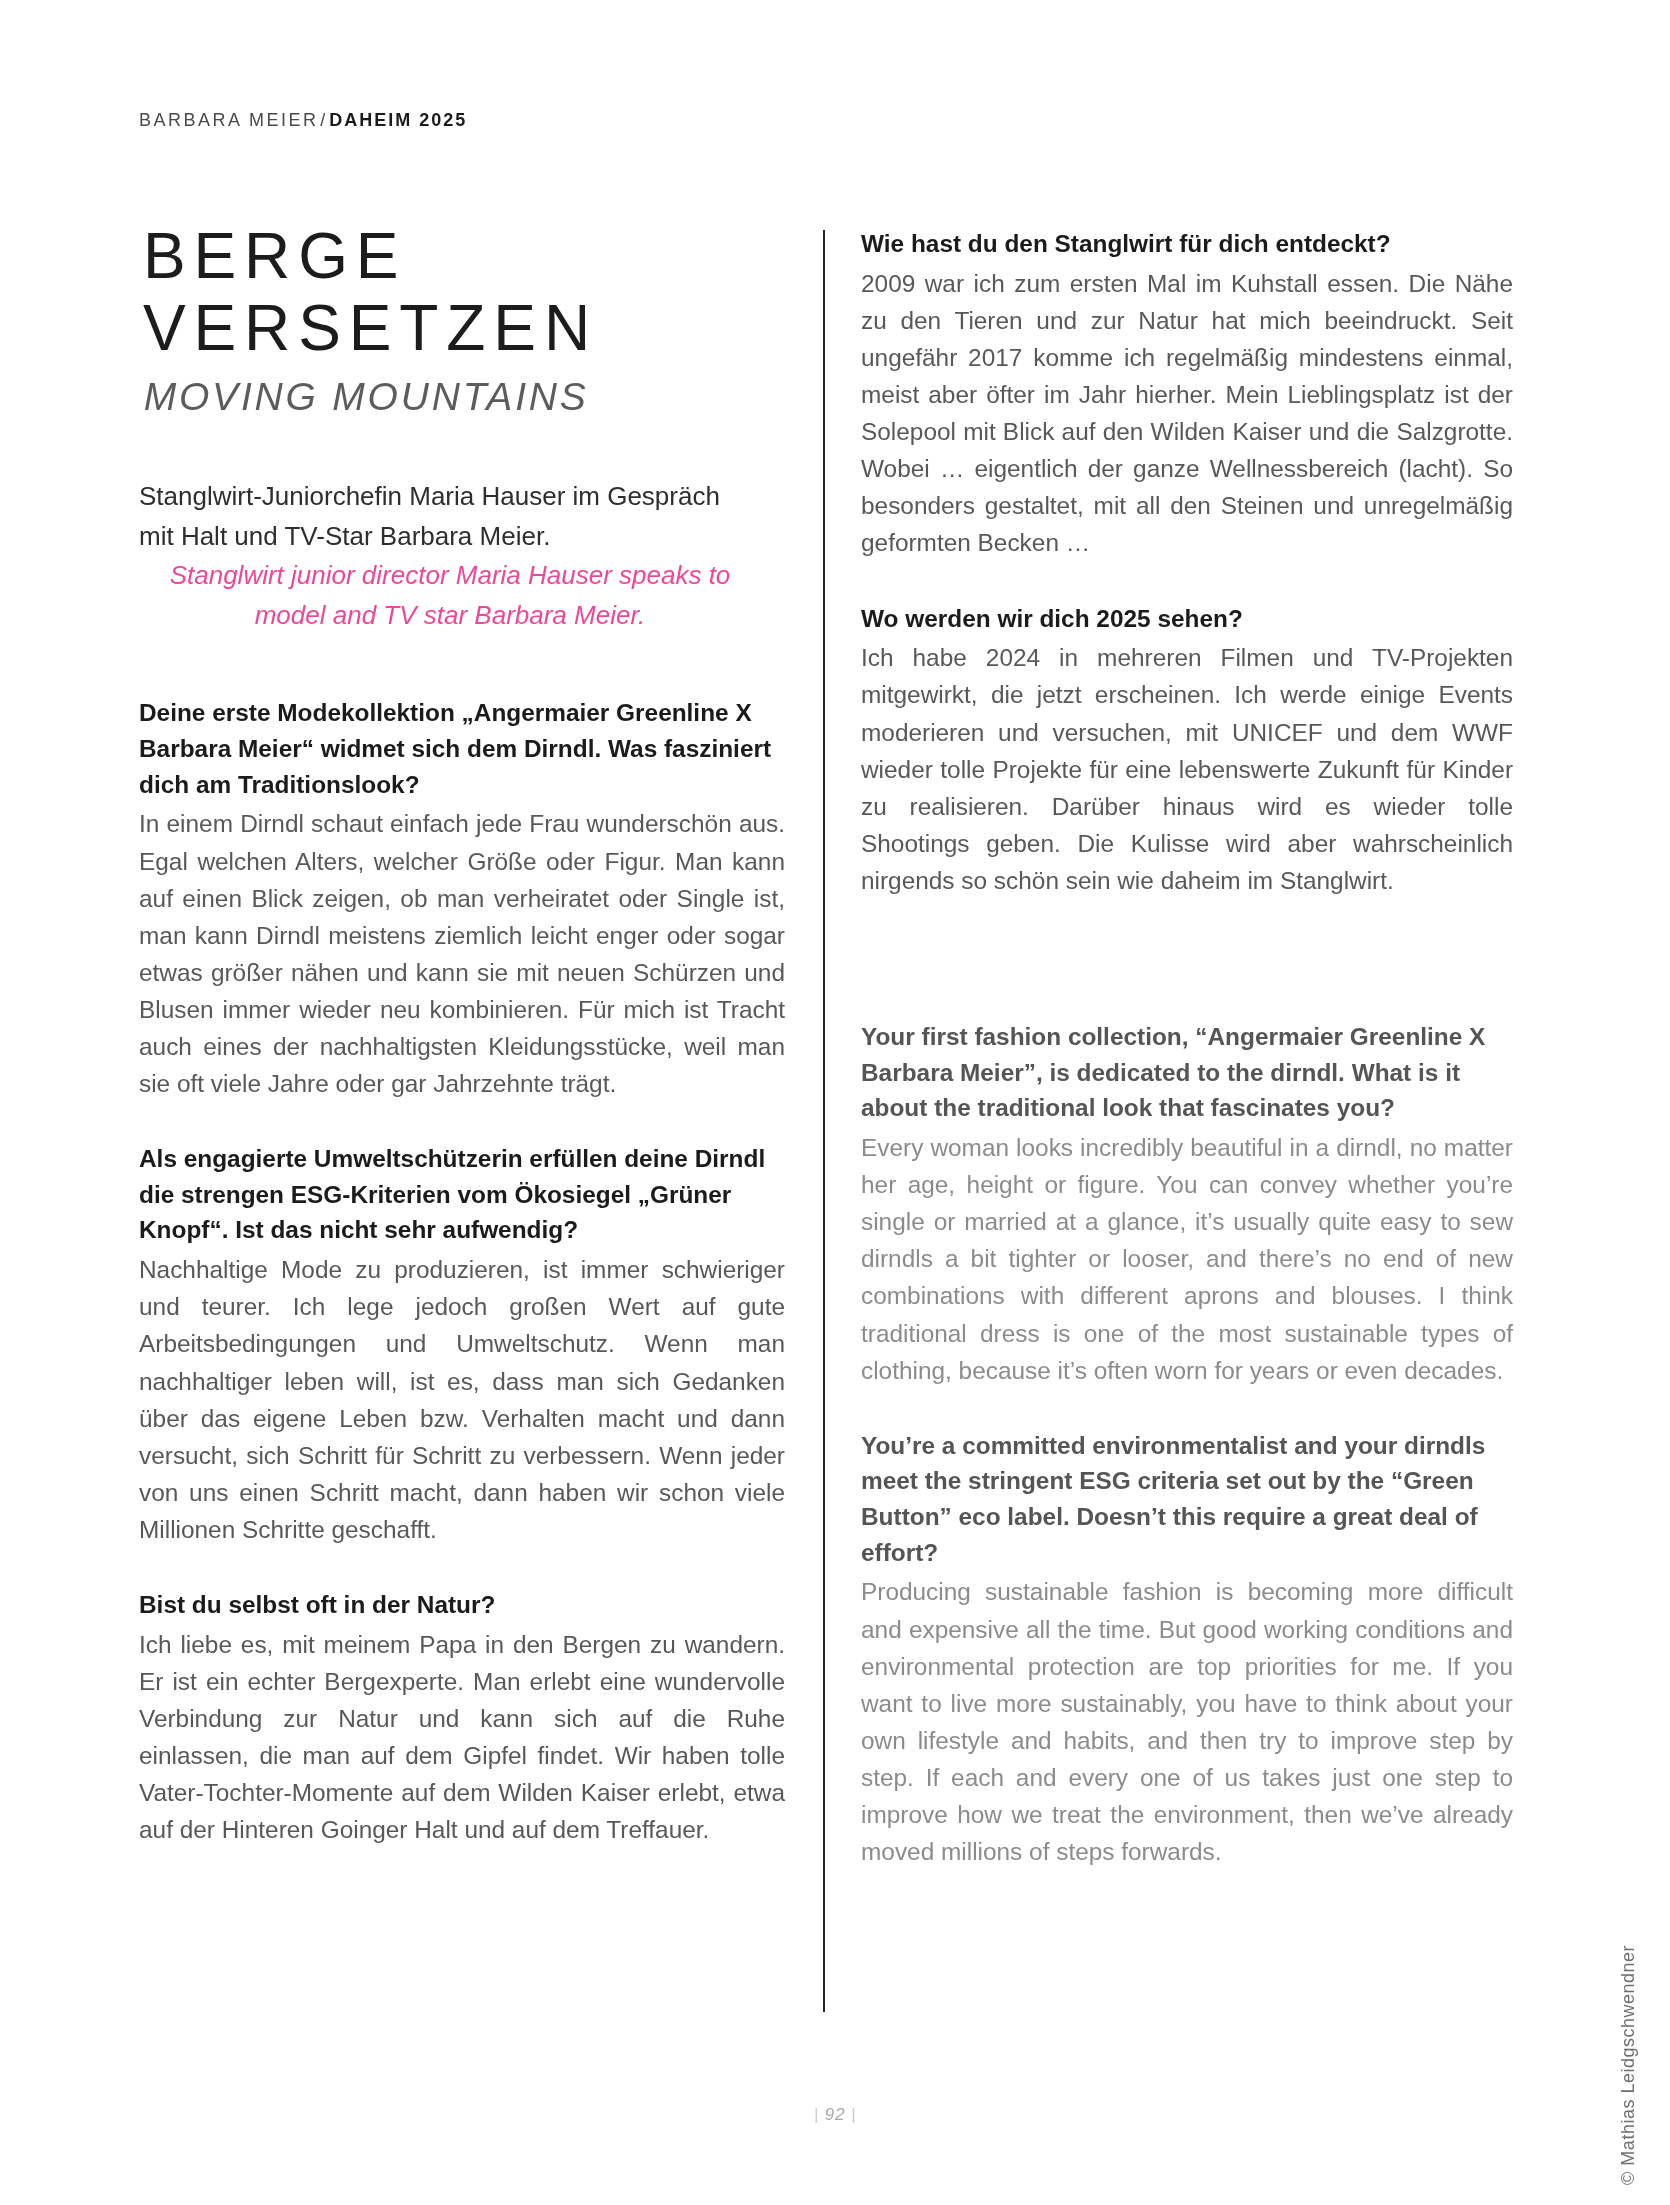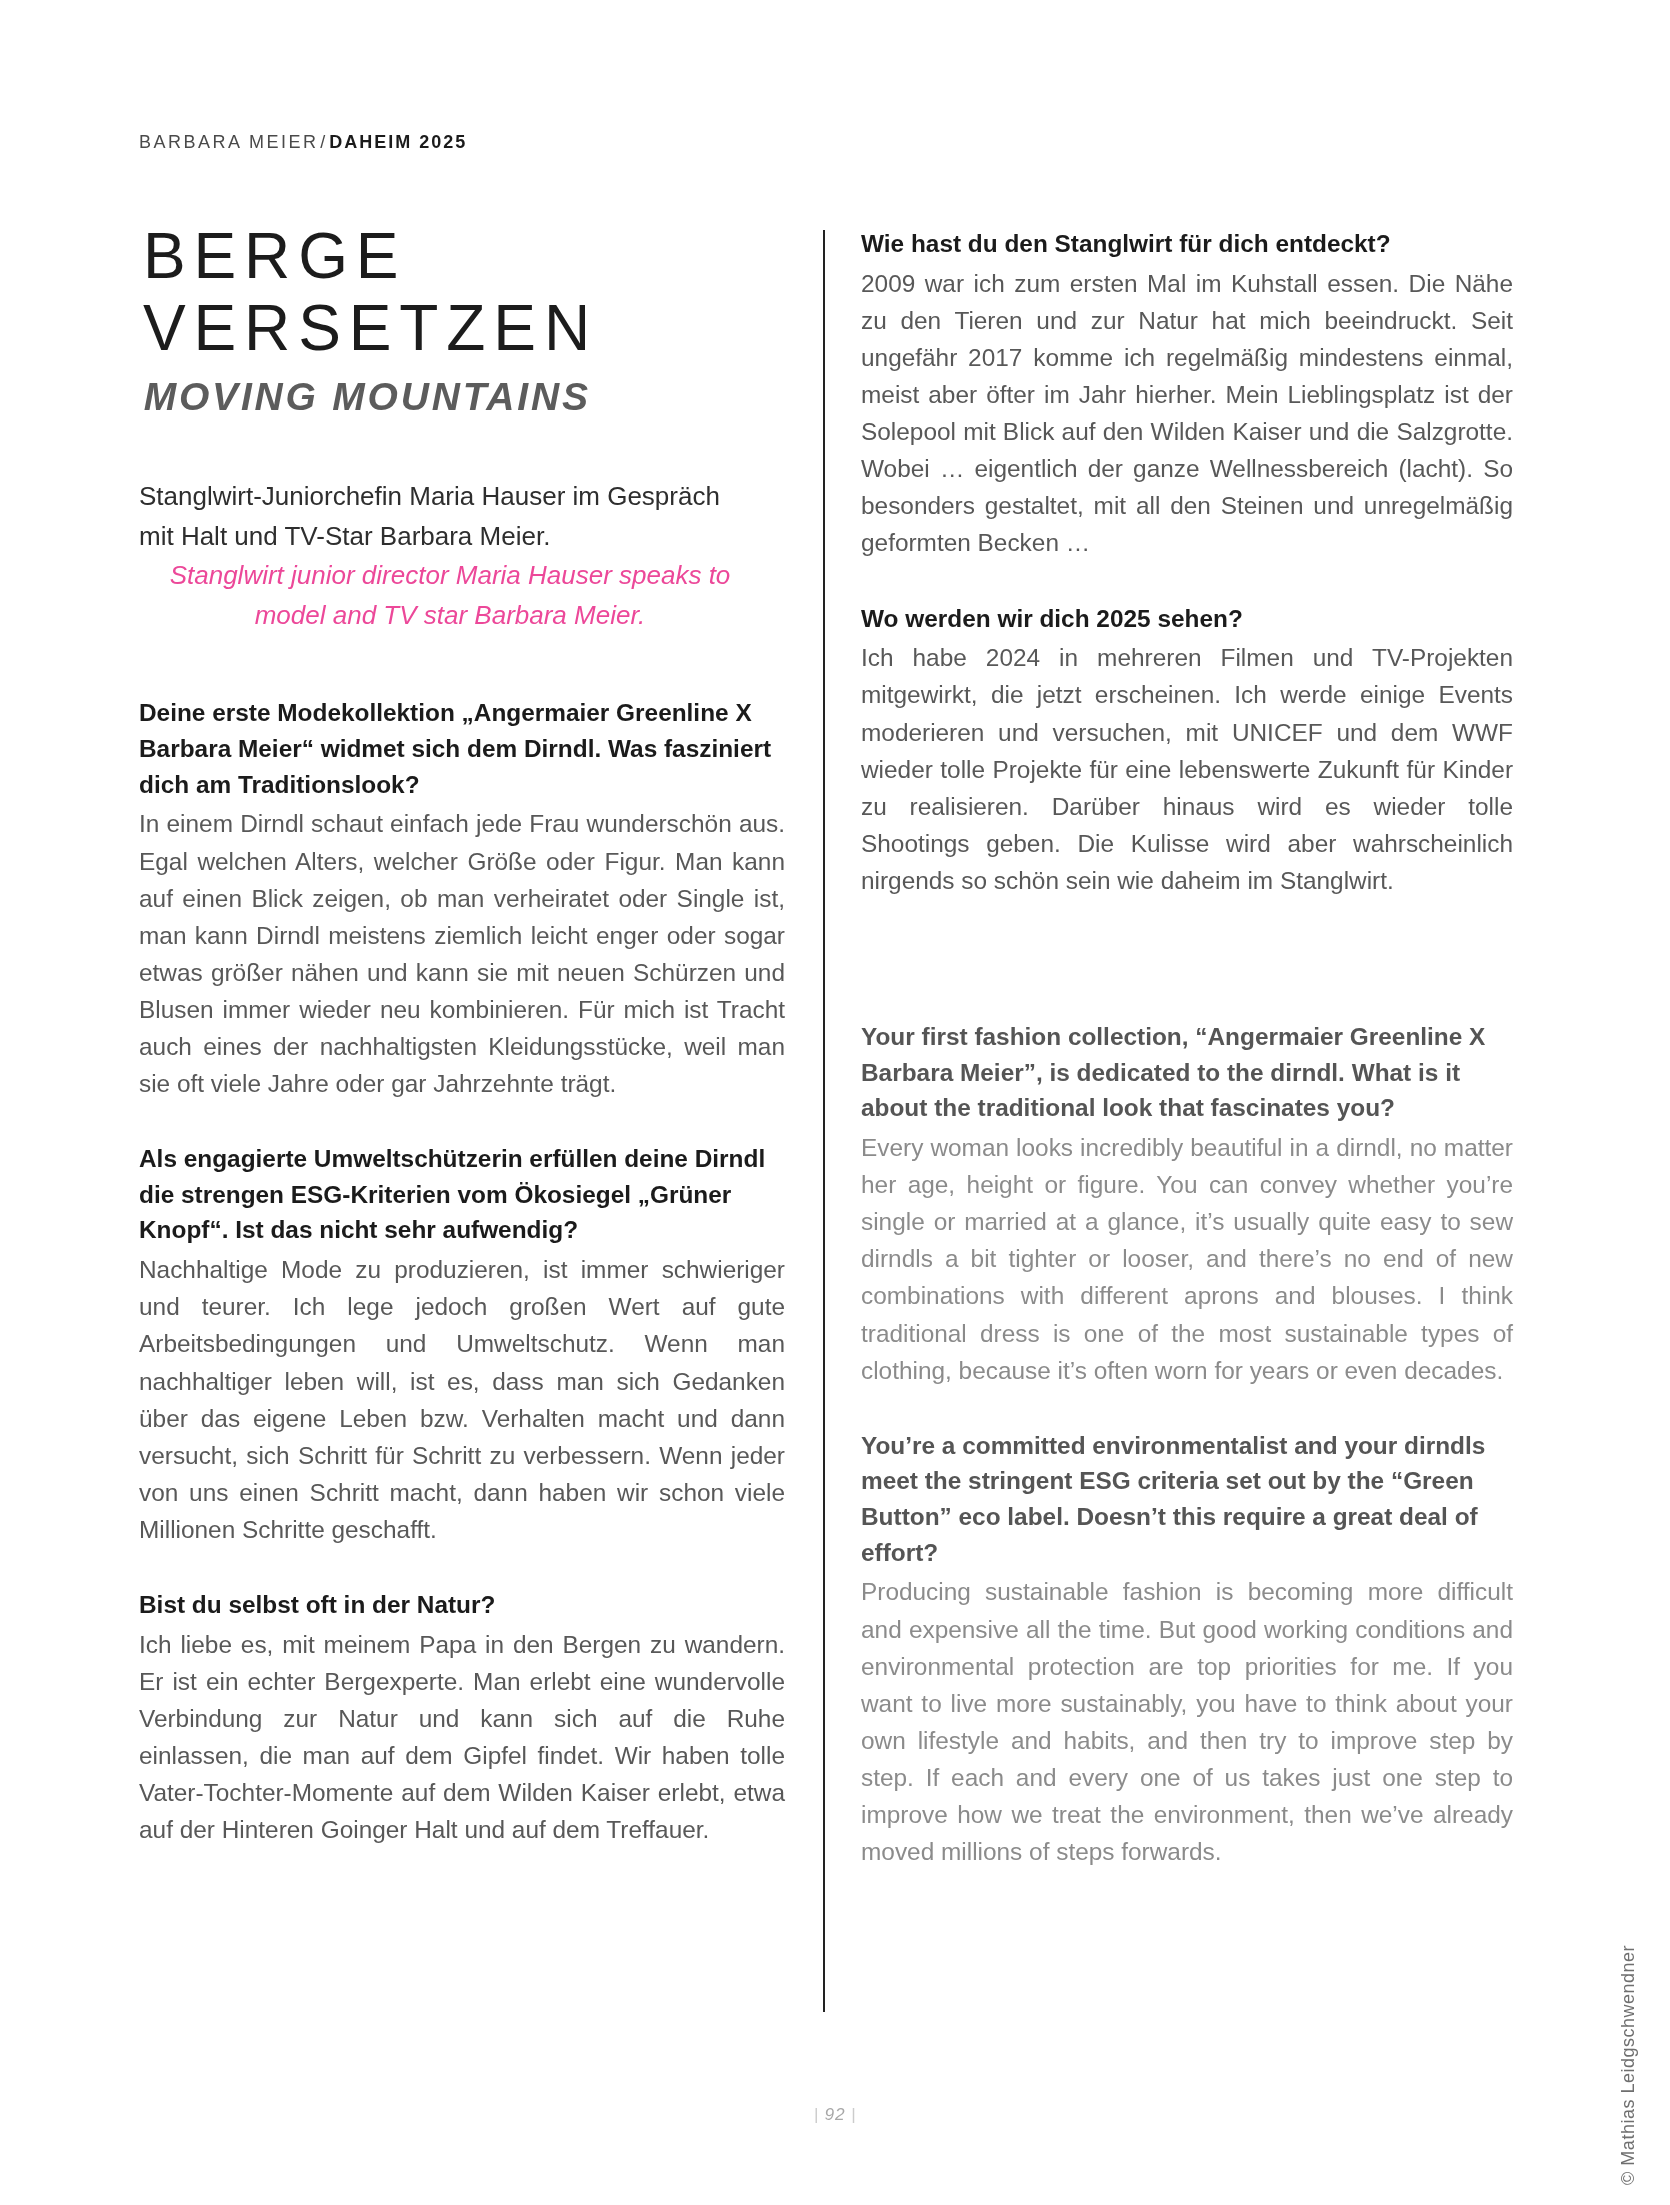--- a/index.html
+++ b/index.html
@@ -18,21 +18,21 @@
   .page {
     position: absolute;
     inset: 0;
     background: #ffffff;
   }
 
   
   .running-head {
     position: absolute;
     left: 139px;
-    top: 132px;
+    top: 110px;
     font-size: 18px;
     letter-spacing: 2.5px;
     color: #2b2b2b;
     white-space: nowrap;
   }
   .running-head .rh-light {
     font-weight: 300;
     color: #4a4a4a;
   }
   .running-head .rh-slash {
@@ -74,21 +74,21 @@
     font-size: 64px;
     line-height: 1.12;
     letter-spacing: 7.9px;
     color: #1c1c1c;
     margin: 0 0 0 3.9px;
     white-space: nowrap;
   }
   .headline-line { display: block; }
   .subhead {
     font-style: italic;
-    font-weight: 700;
+    font-weight: 400;
     font-size: 39px;
     letter-spacing: 2.8px;
     color: #5c5c5c;
     margin: 11px 0 0 4.7px;
     white-space: nowrap;
   }
 
   
   .standfirst {
     margin-top: 58px;

